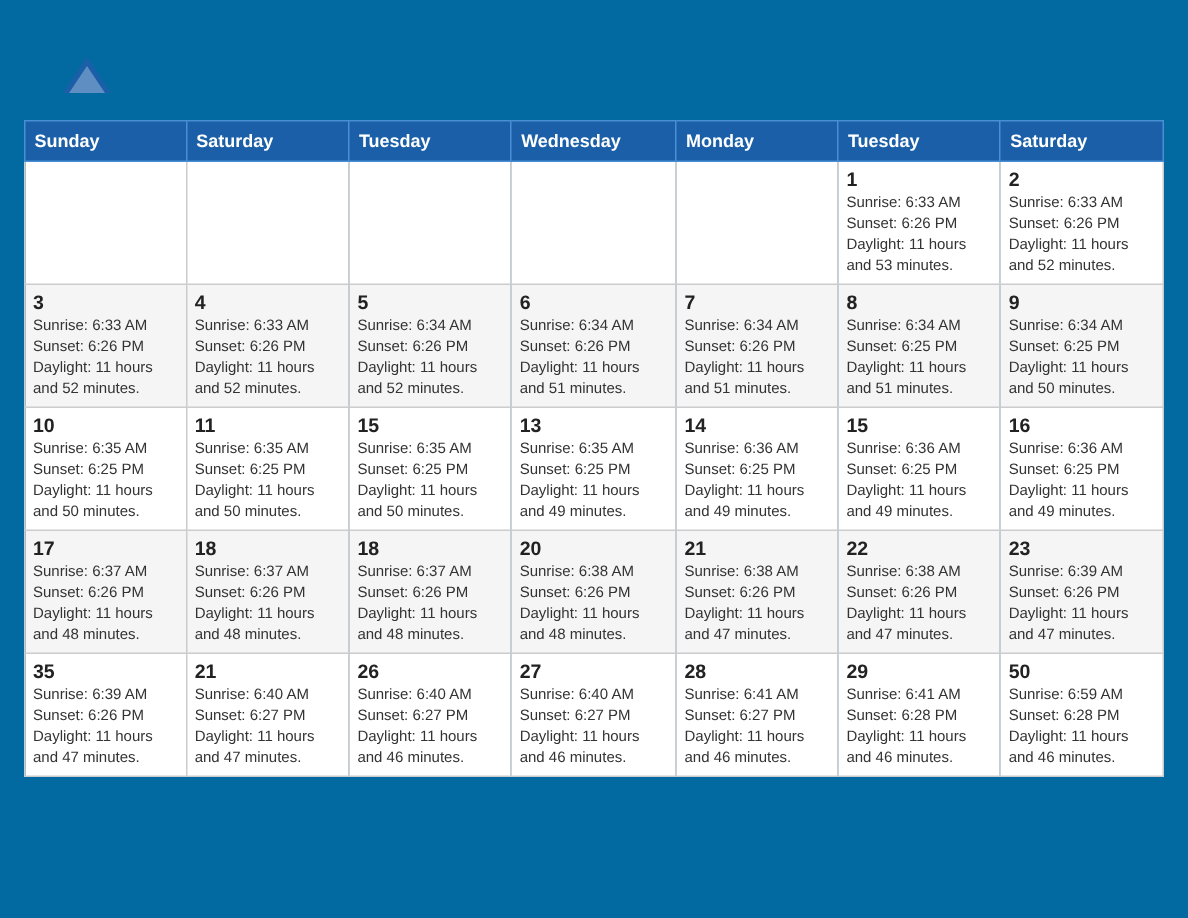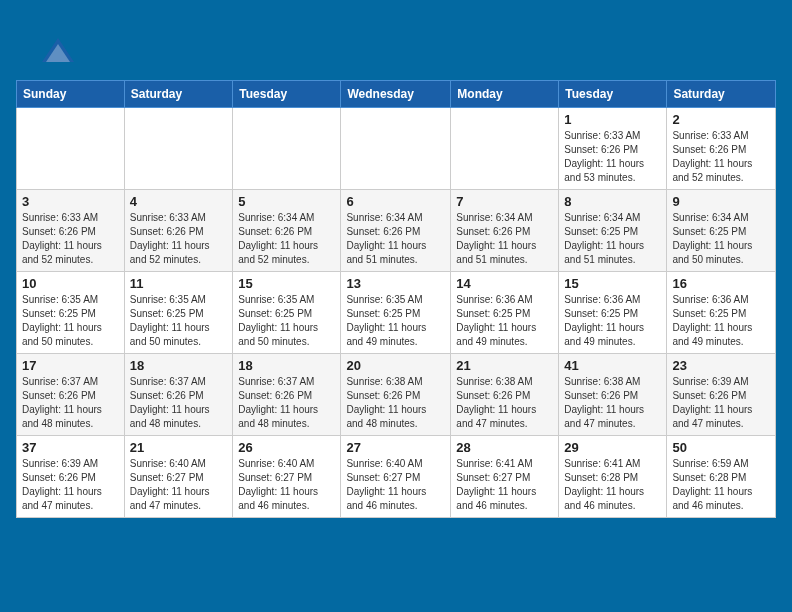--- a/index.html
+++ b/index.html
@@ -297,37 +297,37 @@
 and 48 minutes.</div>
           </td>
           <td>
             <span class="day-num">21</span>
             <div class="day-info" style="white-space: pre-line;">Sunrise: 6:38 AM
 Sunset: 6:26 PM
 Daylight: 11 hours
 and 47 minutes.</div>
           </td>
           <td>
-            <span class="day-num">41</span>
+            <span class="day-num">22</span>
             <div class="day-info" style="white-space: pre-line;">Sunrise: 6:38 AM
 Sunset: 6:26 PM
 Daylight: 11 hours
 and 47 minutes.</div>
           </td>
           <td>
             <span class="day-num">23</span>
             <div class="day-info" style="white-space: pre-line;">Sunrise: 6:39 AM
 Sunset: 6:26 PM
 Daylight: 11 hours
 and 47 minutes.</div>
           </td>
         </tr>
         <tr>
           <td>
-            <span class="day-num">37</span>
+            <span class="day-num">35</span>
             <div class="day-info" style="white-space: pre-line;">Sunrise: 6:39 AM
 Sunset: 6:26 PM
 Daylight: 11 hours
 and 47 minutes.</div>
           </td>
           <td>
             <span class="day-num">21</span>
             <div class="day-info" style="white-space: pre-line;">Sunrise: 6:40 AM
 Sunset: 6:27 PM
 Daylight: 11 hours

